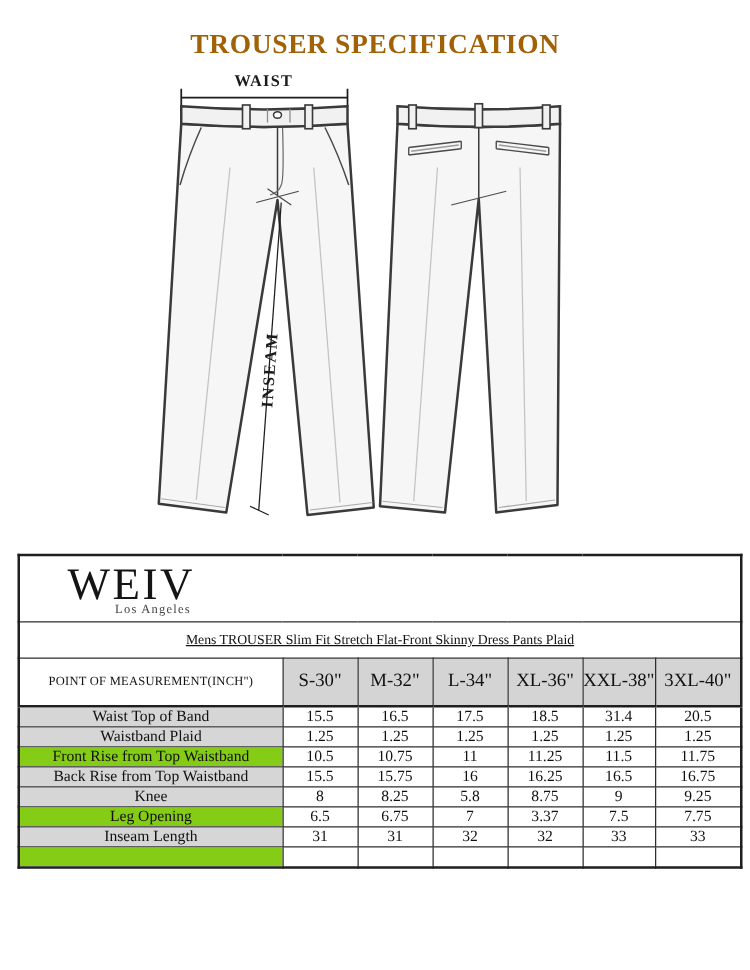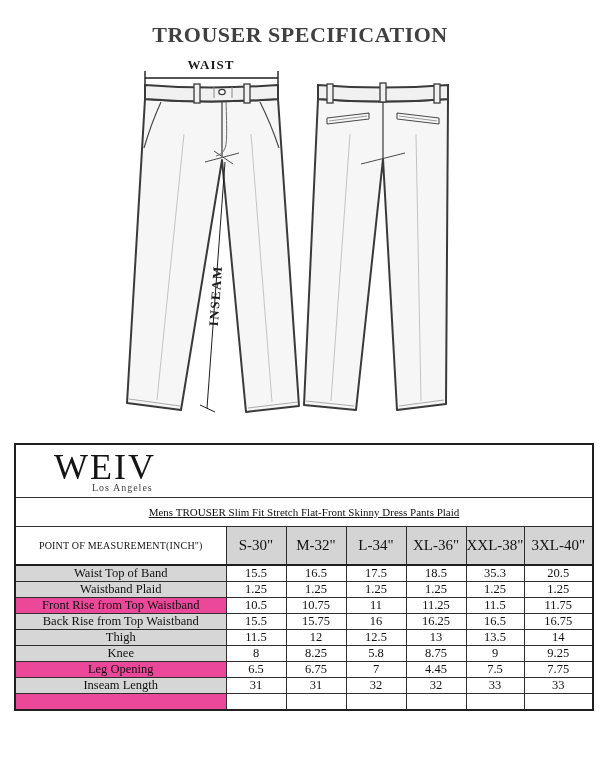--- a/index.html
+++ b/index.html
@@ -3,21 +3,21 @@
 <meta charset="utf-8">
 <style>
   html,body{margin:0;padding:0;}
   body{
     width:600px;height:776px;position:relative;background:#ffffff;
     font-family:"Liberation Serif","DejaVu Serif",serif;color:#111;
     overflow:hidden;
   }
   .main-title{
     position:absolute;top:22px;left:0;width:600px;text-align:center;
-    font-size:22px;font-weight:bold;letter-spacing:.5px;color:#404040;
+    font-size:22px;font-weight:bold;letter-spacing:.5px;color:#a16207;
   }
   .diagram{position:absolute;top:56px;left:0;}
 
   .spec-table-wrap{position:absolute;top:443px;left:14px;width:578px;}
   table.spec{
     border-collapse:collapse;table-layout:fixed;width:578px;
     border:2px solid #1f1f1f;
   }
   table.spec td,table.spec th{
     border:1px solid #2e2e2e;padding:0;margin:0;overflow:hidden;
@@ -33,21 +33,21 @@
   }
   .brand-city{
     font-size:10px;letter-spacing:1px;color:#444;display:block;margin-left:38px;margin-top:-2px;
   }
   tr.product-row td{height:28px;font-size:11px;text-decoration:underline;}
   tr.head-row th{height:37px;}
   th.size-head{background:#d4d4d4;font-size:15px;font-weight:bold;}
   th.pom-head{background:#ffffff;font-size:10px;font-weight:bold;letter-spacing:.2px;}
   tr.head-row th{border-bottom:2px solid #1f1f1f;}
   tr.data-row td{height:15px;font-size:12.5px;}
-  td.label-cell{background:#ec4899;}
+  td.label-cell{background:#84cc16;}
   td.label-cell.shaded{background:#d6d6d6;}
   td.value-cell{background:#ffffff;}
   tr.empty-row td{height:15px;}
 </style>
 </head>
 <body>
 
 <div class="main-title">TROUSER SPECIFICATION</div>
 
 <svg class="diagram" width="600" height="387" viewBox="0 0 600 387">
@@ -148,21 +148,21 @@
         <th class="size-head">XXL-38"</th>
         <th class="size-head">3XL-40"</th>
       </tr>
 
       <tr class="data-row">
     <td class="label-cell shaded">Waist Top of Band</td>
     <td class="value-cell">15.5</td>
     <td class="value-cell">16.5</td>
     <td class="value-cell">17.5</td>
     <td class="value-cell">18.5</td>
-    <td class="value-cell">35.3</td>
+    <td class="value-cell">31.4</td>
     <td class="value-cell">20.5</td>
   </tr>
         <tr class="data-row">
     <td class="label-cell shaded">Waistband Plaid</td>
     <td class="value-cell">1.25</td>
     <td class="value-cell">1.25</td>
     <td class="value-cell">1.25</td>
     <td class="value-cell">1.25</td>
     <td class="value-cell">1.25</td>
     <td class="value-cell">1.25</td>
@@ -179,43 +179,34 @@
         <tr class="data-row">
     <td class="label-cell shaded">Back Rise from Top Waistband</td>
     <td class="value-cell">15.5</td>
     <td class="value-cell">15.75</td>
     <td class="value-cell">16</td>
     <td class="value-cell">16.25</td>
     <td class="value-cell">16.5</td>
     <td class="value-cell">16.75</td>
   </tr>
         <tr class="data-row">
-    <td class="label-cell shaded">Thigh</td>
-    <td class="value-cell">11.5</td>
-    <td class="value-cell">12</td>
-    <td class="value-cell">12.5</td>
-    <td class="value-cell">13</td>
-    <td class="value-cell">13.5</td>
-    <td class="value-cell">14</td>
-  </tr>
-        <tr class="data-row">
     <td class="label-cell shaded">Knee</td>
     <td class="value-cell">8</td>
     <td class="value-cell">8.25</td>
     <td class="value-cell">5.8</td>
     <td class="value-cell">8.75</td>
     <td class="value-cell">9</td>
     <td class="value-cell">9.25</td>
   </tr>
         <tr class="data-row">
     <td class="label-cell">Leg Opening</td>
     <td class="value-cell">6.5</td>
     <td class="value-cell">6.75</td>
     <td class="value-cell">7</td>
-    <td class="value-cell">4.45</td>
+    <td class="value-cell">3.37</td>
     <td class="value-cell">7.5</td>
     <td class="value-cell">7.75</td>
   </tr>
         <tr class="data-row">
     <td class="label-cell shaded">Inseam Length</td>
     <td class="value-cell">31</td>
     <td class="value-cell">31</td>
     <td class="value-cell">32</td>
     <td class="value-cell">32</td>
     <td class="value-cell">33</td>

